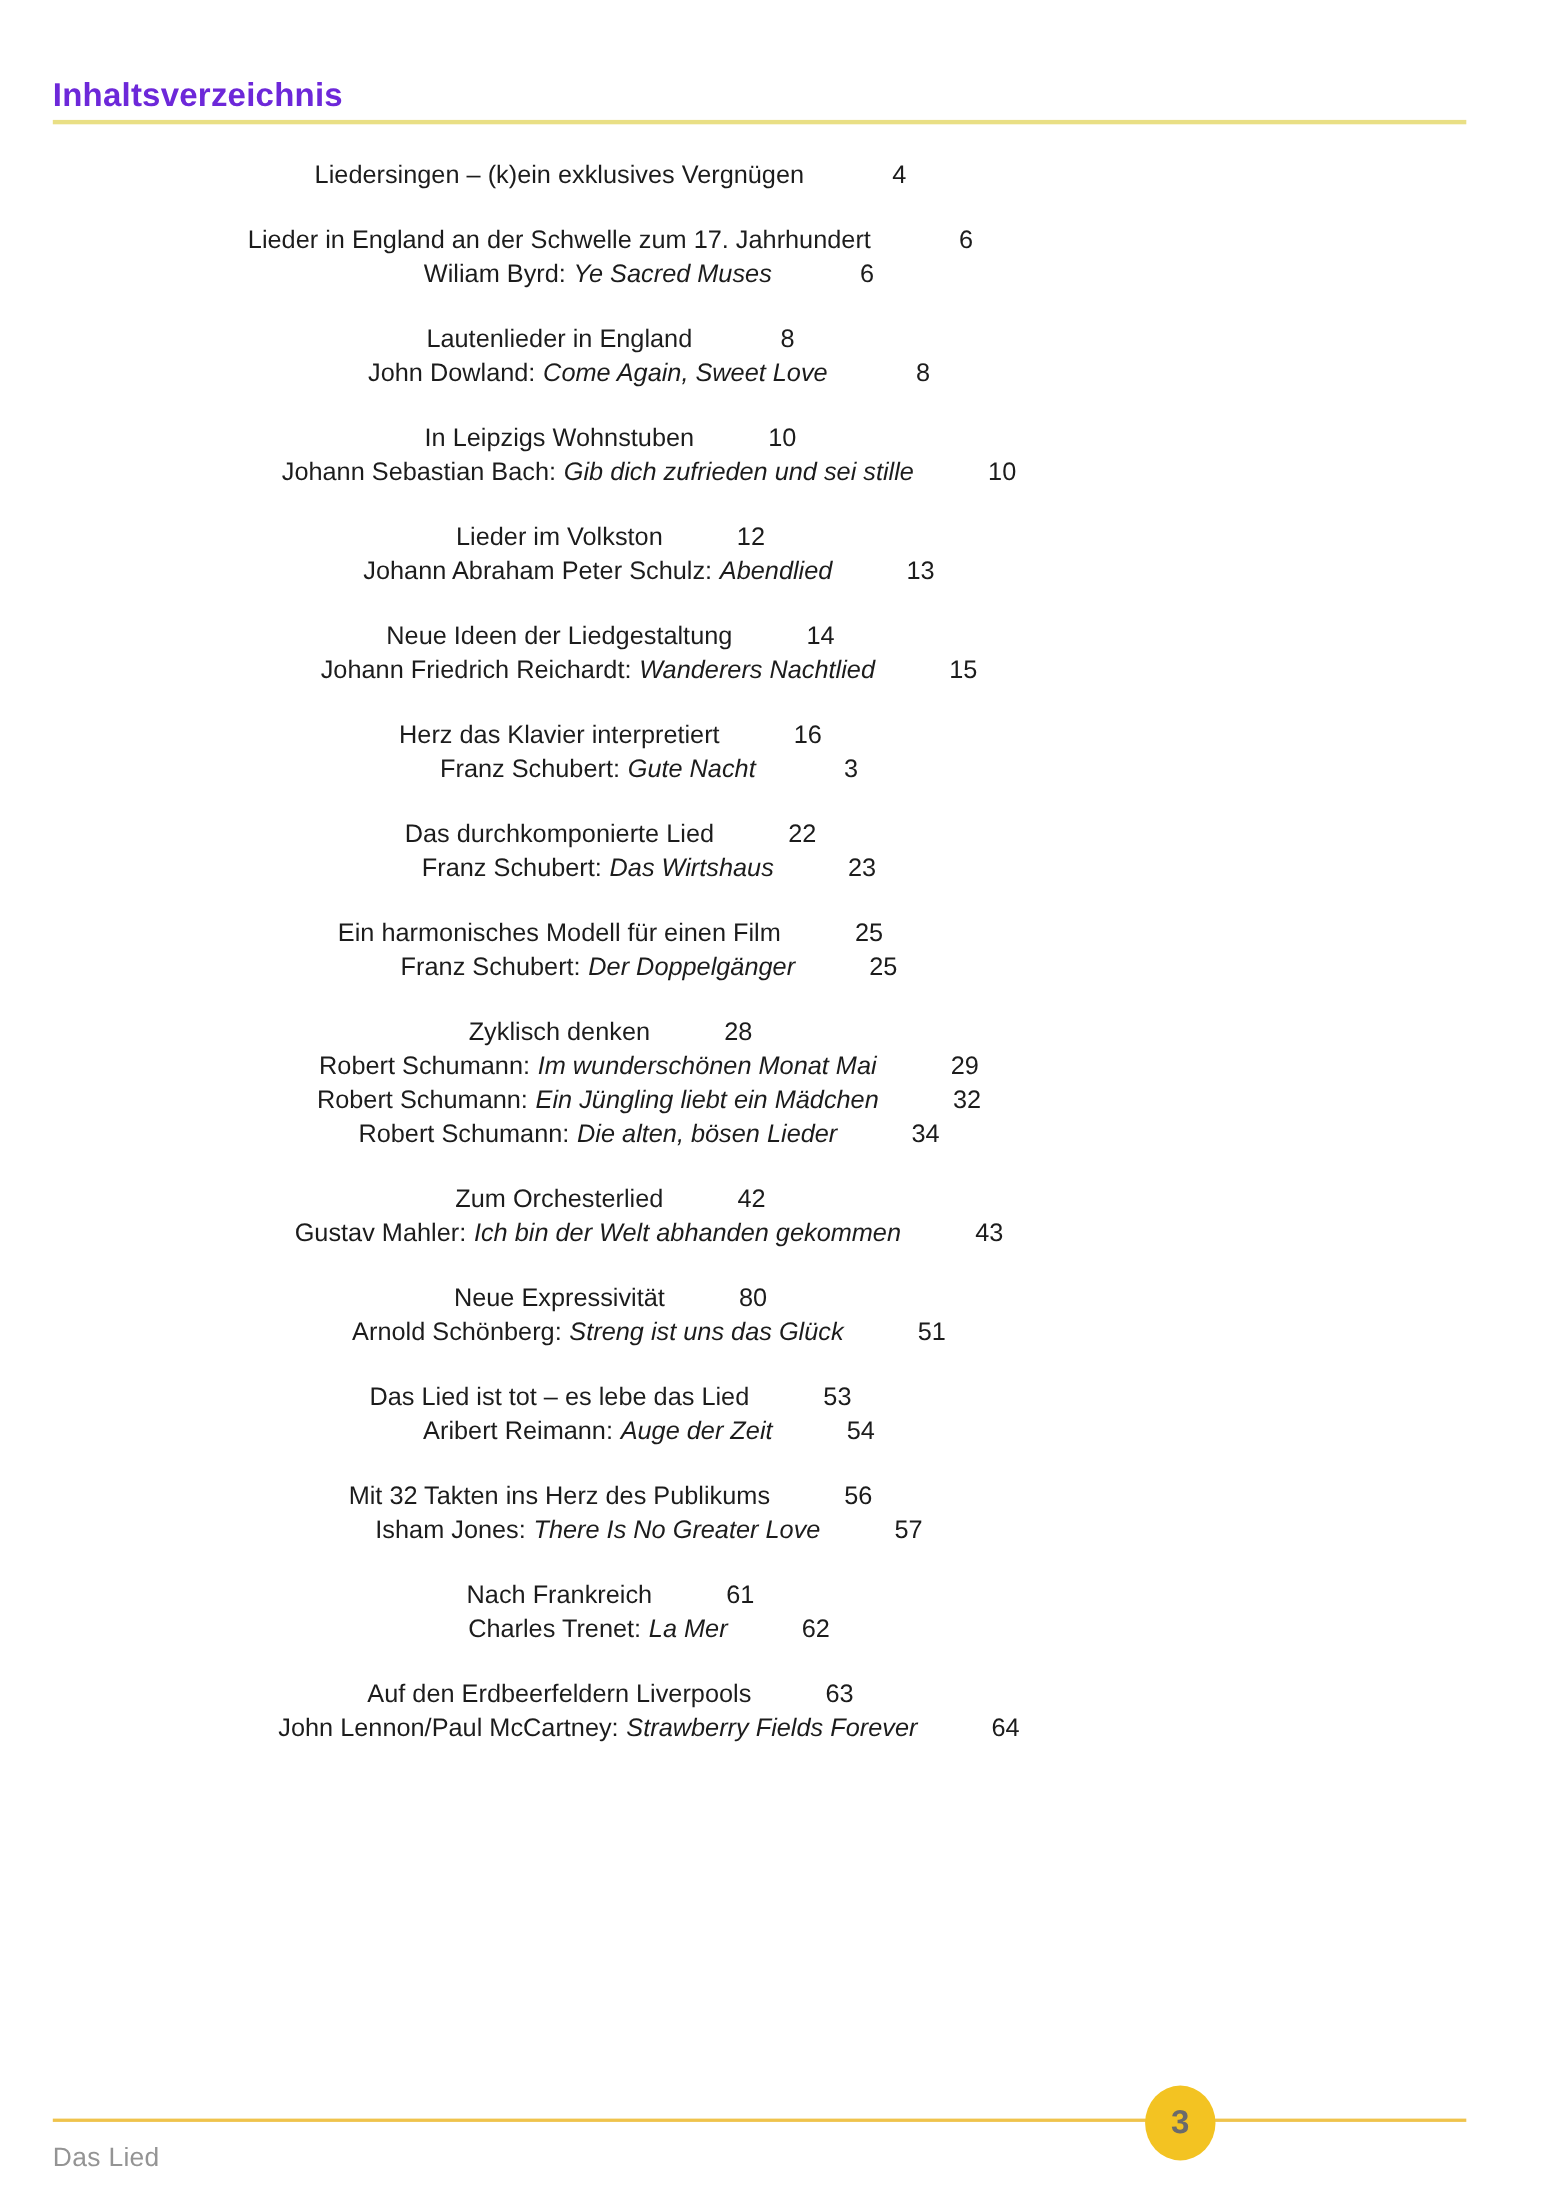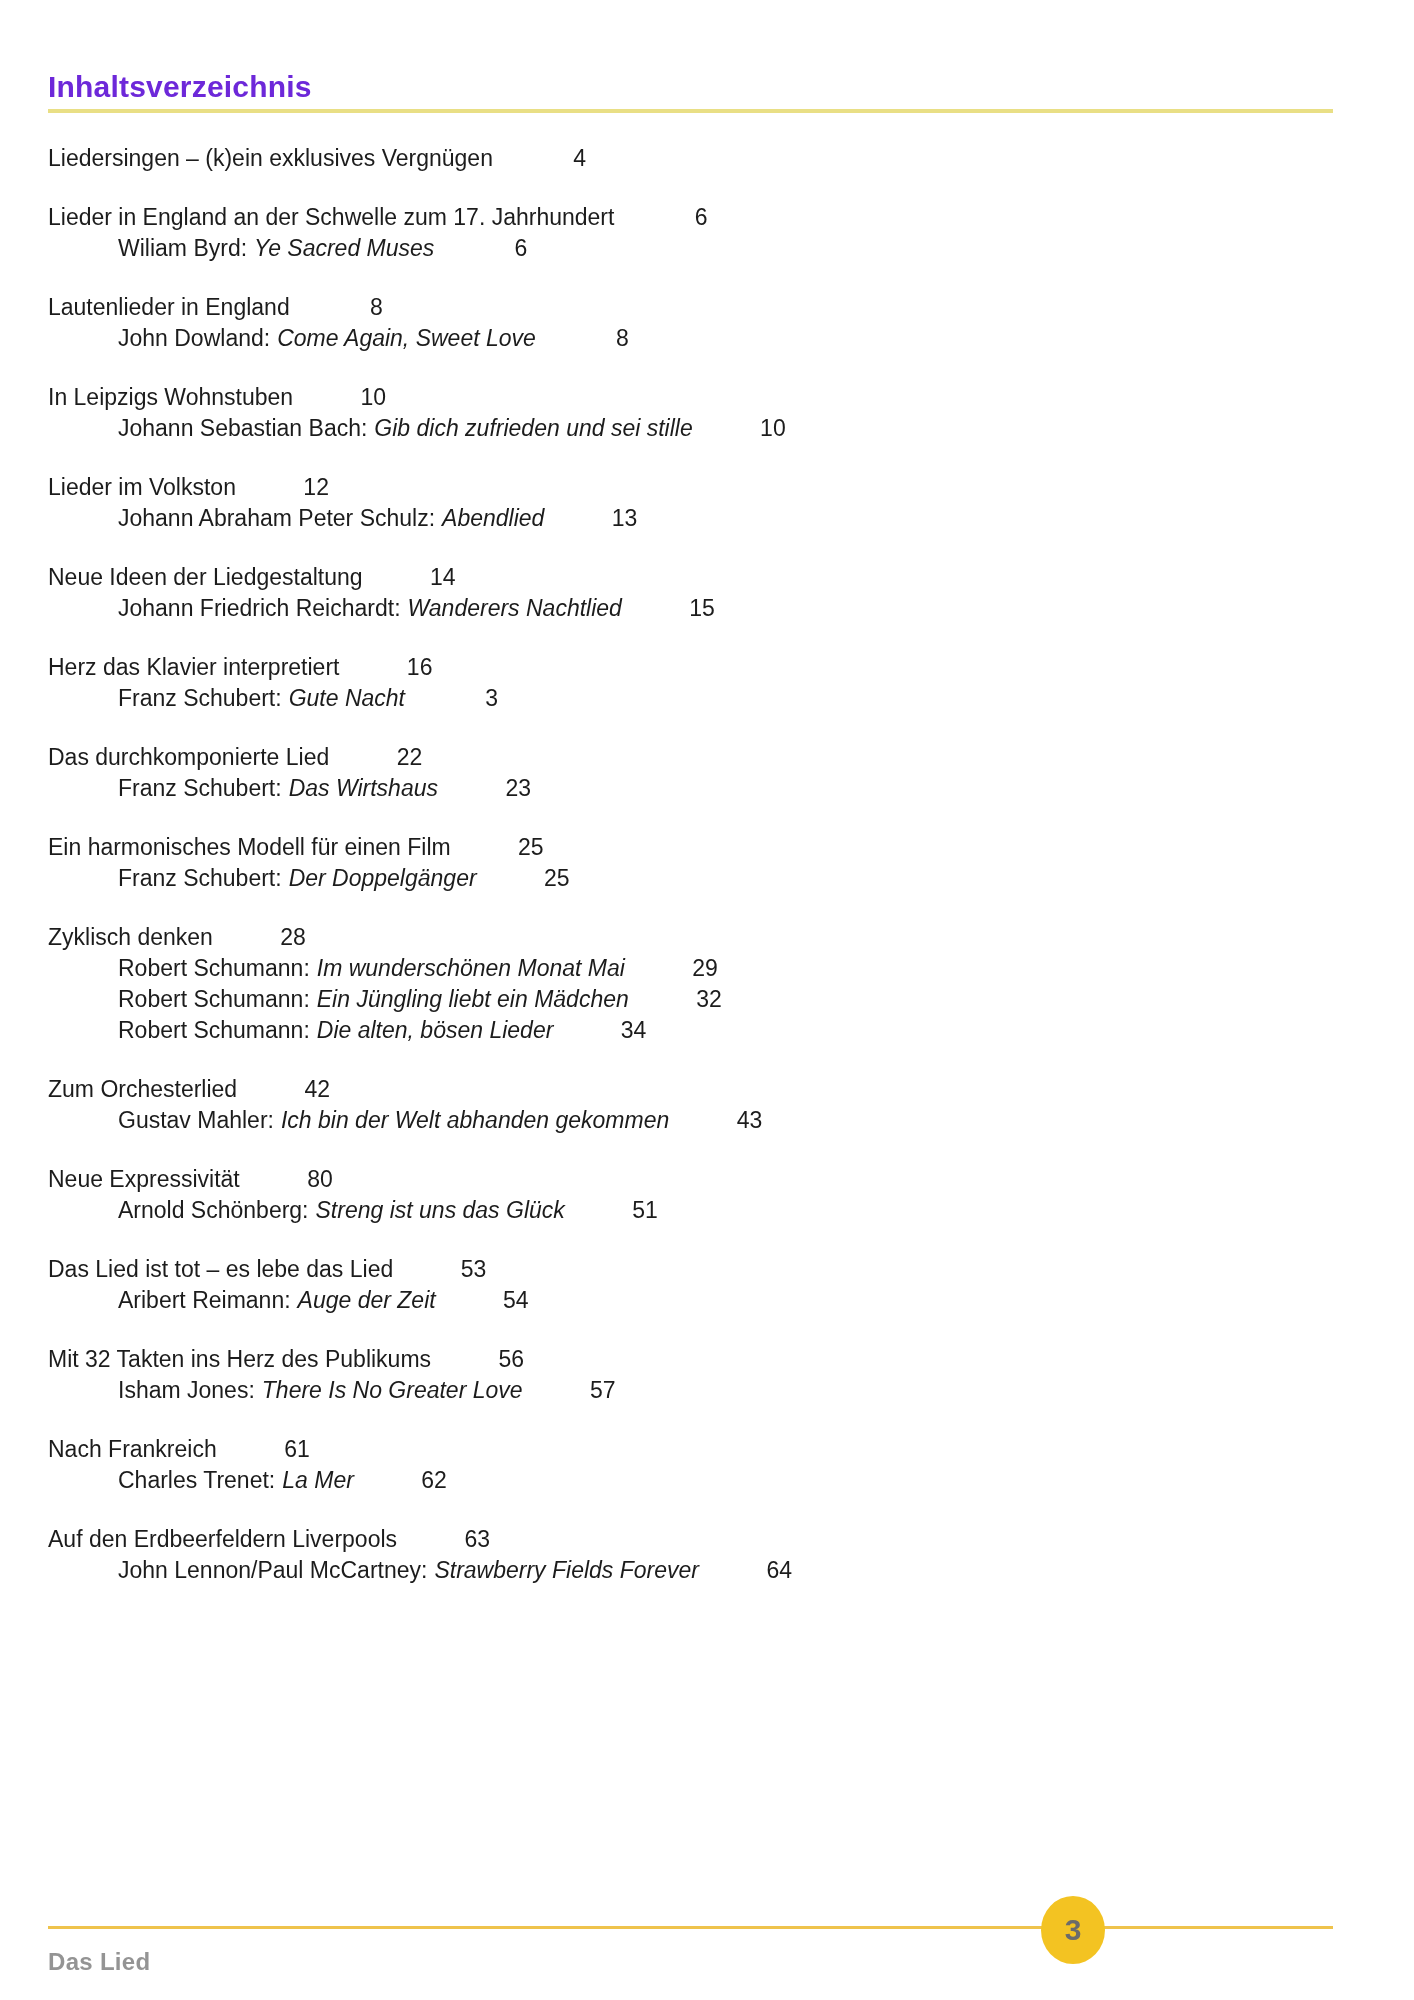--- a/index.html
+++ b/index.html
@@ -14,41 +14,41 @@
   }
   .header { position:absolute; left:48px; top:70px; width:1285px; }
   .page-title {
     font-size:30px; font-weight:bold; color:#6d28d9; letter-spacing:0.2px;
   }
   .title-rule { height:4px; background:#e9df85; margin-top:5px; }
 
   .toc { position:absolute; left:48px; top:143px; width:1014px; }
   .toc-group { margin-bottom:28px; }
   .toc-row {
-    display:flex; justify-content:flex-start; align-items:baseline;
+    display:flex; justify-content:center; align-items:baseline;
     font-size:23px; line-height:31px;gap:33px;
   }
   .toc-row .txt { white-space:nowrap; }
   .toc-row.sub .txt { padding-left:70px; }
   .toc-row .pg { text-align:right; min-width:60px; }
   .work { font-style:italic; margin-left:7px; }
 
   .footer-rule {
     position:absolute; left:48px; top:1926px; width:1285px; height:3px;
     background:#efc34c;
   }
   .page-badge {
     position:absolute; left:1041px; top:1896px; width:64px; height:68px;
     border-radius:50%; background:#f3c322;
     display:flex; align-items:center; justify-content:center;
     font-size:30px; font-weight:bold; color:#6b6b6b;
   }
   .footer-label {
     position:absolute; left:48px; top:1948px;
-    font-size:24px; font-weight:bold; color:#949494; letter-spacing:0.3px;
+    font-size:24px; font-weight:normal; color:#949494; letter-spacing:0.3px;
   }
 </style>
 </head>
 <body>
 
 <div class="page">
 
   <div class="header">
     <div class="page-title">Inhaltsverzeichnis</div>
     <div class="title-rule"></div>

